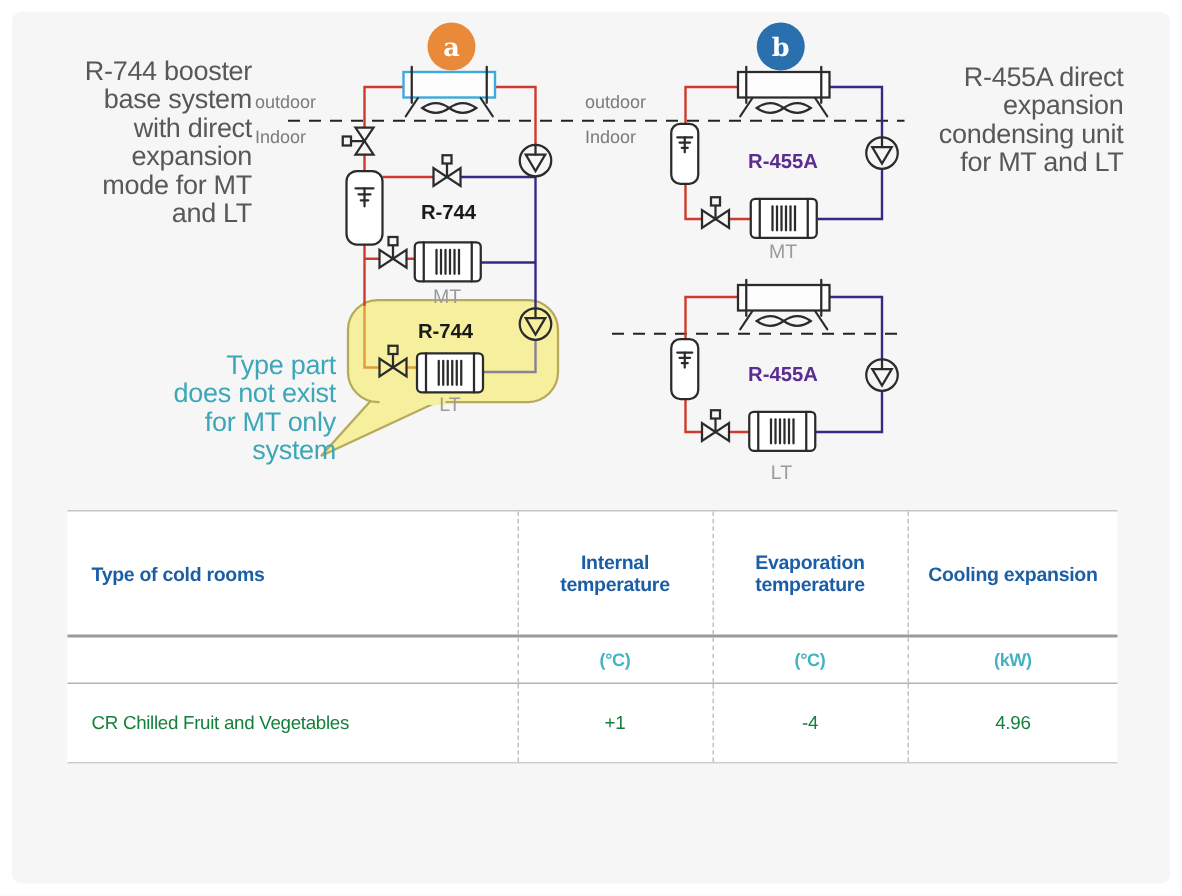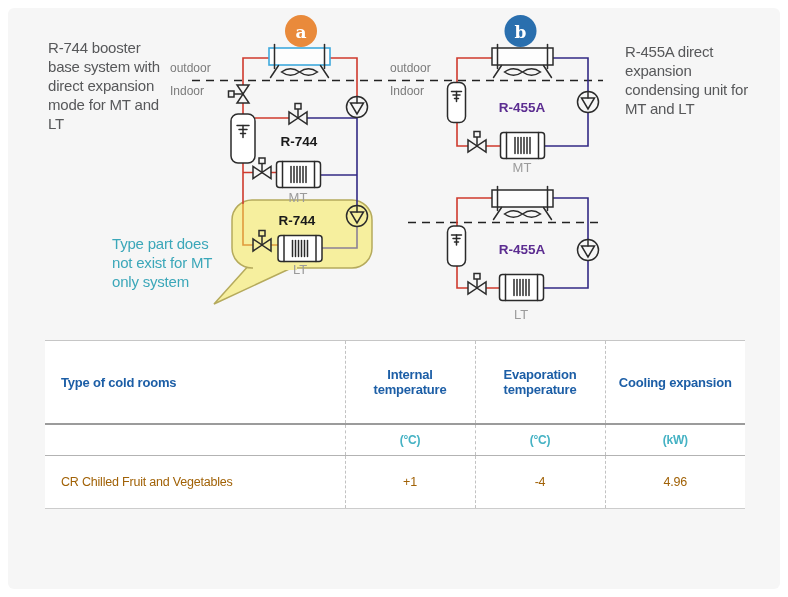--- a/index.html
+++ b/index.html
@@ -3,27 +3,27 @@
 <meta charset="utf-8">
 <style>
   html,body{margin:0;padding:0;}
   body{
     width:788px;height:597px;position:relative;background:#ffffff;
     font-family:"Liberation Sans", sans-serif;overflow:hidden;
   }
   .card{position:absolute;left:8px;top:8px;width:772px;height:581px;
         background:#f6f6f6;border-radius:6px;}
   svg{position:absolute;left:0;top:0;}
-  .note{position:absolute;color:#57585a;font-size:15px;line-height:19px;letter-spacing:-0.2px;}
+  .note{position:absolute;color:#57585a;font-size:18px;line-height:19px;letter-spacing:-0.2px;text-align:right;}
   .note-teal{color:#3ba7b9;}
   
   .tablewrap{position:absolute;left:45px;top:340px;width:700px;}
   table{border-collapse:collapse;table-layout:fixed;width:700px;background:#ffffff;letter-spacing:-0.2px;}
   col.c1{width:300px;} col.c2{width:130px;} col.c3{width:130px;} col.c4{width:140px;}
-  td{text-align:center;vertical-align:middle;font-size:12.5px;color:#a16207;background:#ffffff;}
+  td{text-align:center;vertical-align:middle;font-size:12.5px;color:#15803d;background:#ffffff;}
   td.name{text-align:left;padding-left:16px;}
   tr.hmain td{height:52px;color:#1c5ea6;font-weight:bold;font-size:13px;
               border-top:1px solid #c6c6c6;border-bottom:2px solid #9b9b9b;padding:15px 10px;}
   tr.hmain td.name{padding-left:16px;}
   tr.units td{height:28px;color:#45b2c4;font-weight:bold;font-size:12px;border-bottom:1px solid #b3b3b3;}
   tr.datarow td{border-bottom:1px solid #cccccc;}
   tr.r1 td{height:50px;} tr.r2 td{height:50px;} tr.r3 td{height:46px;}
   td + td{border-left:1px dashed #c2c2c2;}
   tr.hl td{background:#e9eff4;font-weight:bold;color:#2b2b2b;}
   

